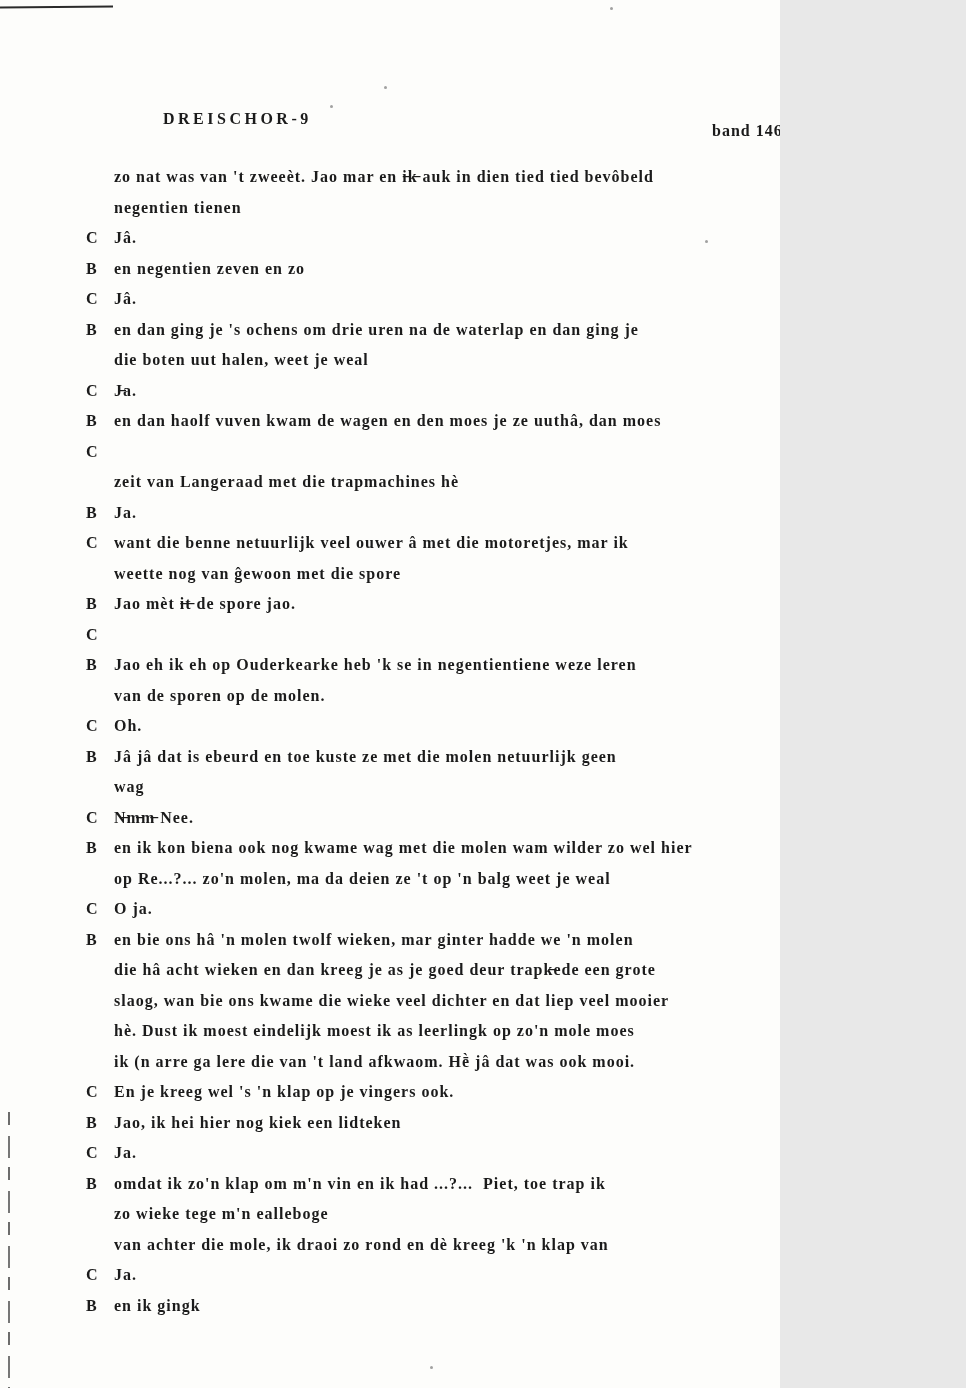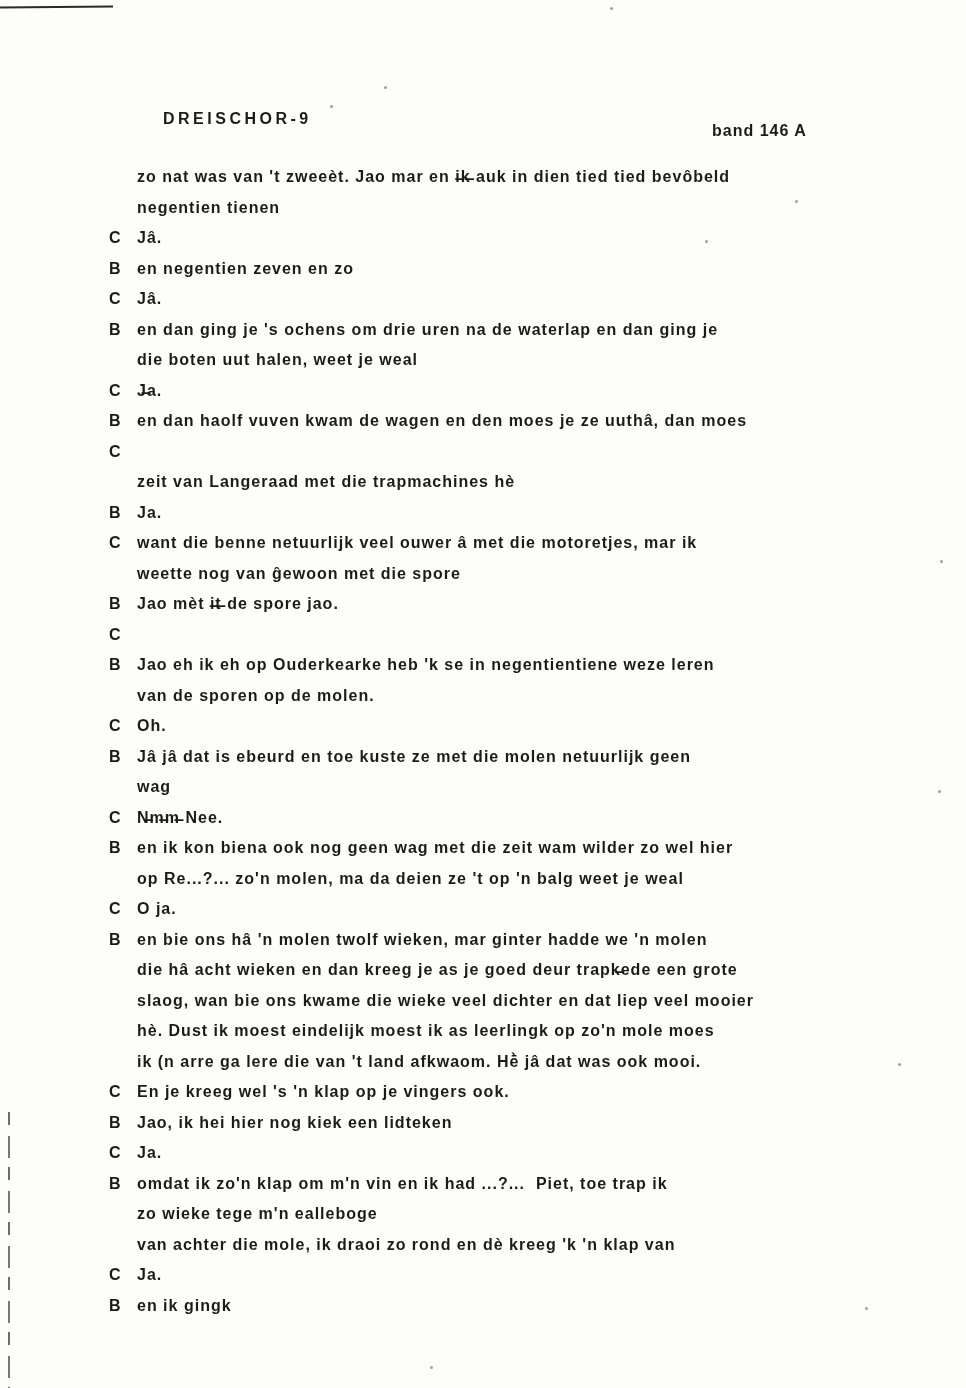--- a/index.html
+++ b/index.html
@@ -2,25 +2,25 @@
 <html><head>
 <meta charset="utf-8">
 <style>
   html, body {
     margin: 0;
     padding: 0;
     background: #e8e8e8;
   }
   .page {
     position: relative;
-    width: 966px;
+    width: 780px;
     height: 1388px;
     background: #fdfdfb;
     overflow: hidden;
-    font-family: Liberation Sans, sans-serif;
+    font-family: Liberation Serif, serif;
     font-weight: bold;
     color: #1b1b1b;
   }
   
   .topline {
     position: absolute;
     left: 0; top: 6px;
     width: 113px; height: 2px;
     background: #2a2a2a;
     transform: rotate(-0.6deg);
@@ -62,21 +62,21 @@
   }
   
   .body {
     position: absolute;
     left: 0; top: 162px;
     width: 966px;
   }
   .line {
     display: flex;
     align-items: flex-end;
-    padding-left: 109px;
+    padding-left: 86px;
     height: 30.5px;
     line-height: 30.5px;
     font-size: 16px;
     letter-spacing: 1px;
   }
   .sp {
     display: inline-block;
     width: 28px;
     flex: 0 0 28px;
     white-space: pre;
@@ -212,21 +212,21 @@
     <span class="tx">wag</span>
   </div>
 
   <div class="line">
     <span class="sp">C</span>
     <span class="tx">N̶m̶m̶ Nee.</span>
   </div>
 
   <div class="line">
     <span class="sp">B</span>
-    <span class="tx">en ik kon biena ook nog geen wag met die zeit wam wilder zo wel hier</span>
+    <span class="tx">en ik kon biena ook nog kwame wag met die molen wam wilder zo wel hier</span>
   </div>
 
   <div class="line">
     <span class="sp"></span>
     <span class="tx">op Re...?... zo'n molen, ma da deien ze 't op 'n balg weet je weal</span>
   </div>
 
   <div class="line">
     <span class="sp">C</span>
     <span class="tx">O ja.</span>

